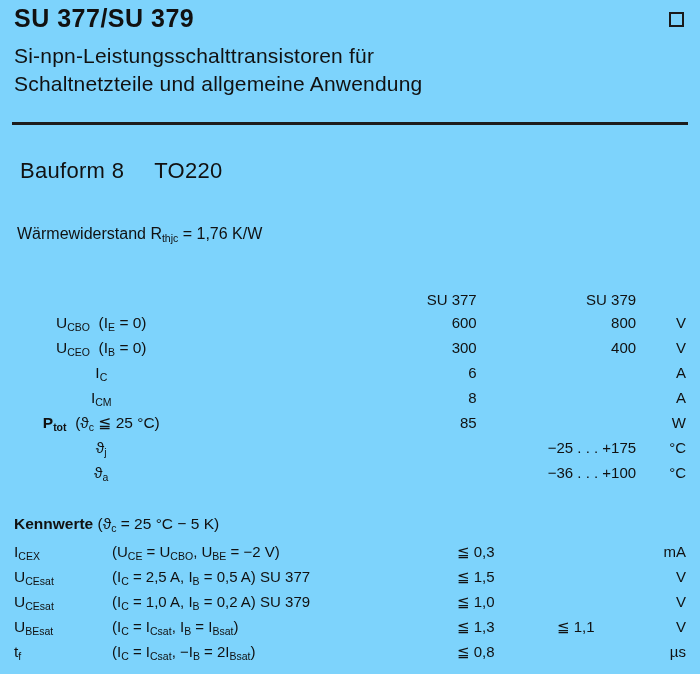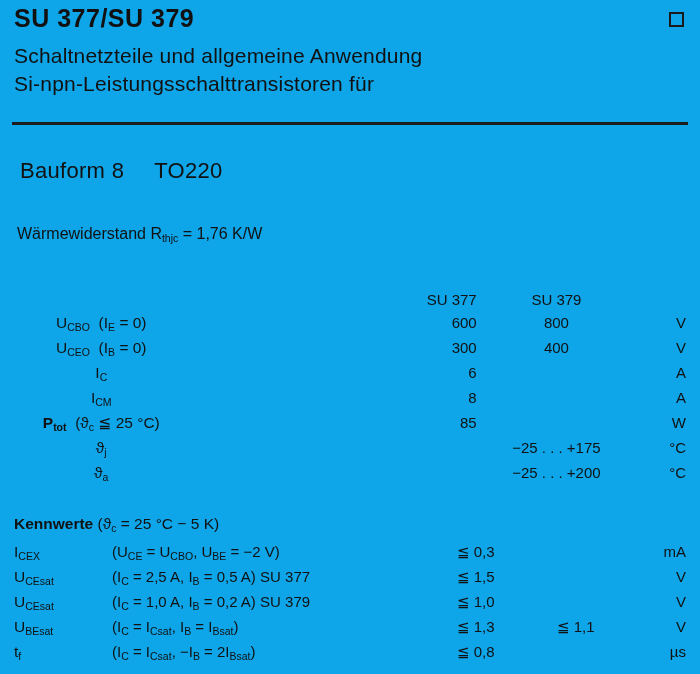--- a/index.html
+++ b/index.html
@@ -15,21 +15,21 @@
     position: relative;
     overflow: hidden;
   }
   .page {
     position: relative;
     width: 700px;
     height: 674px;
     padding: 0;
     box-sizing: border-box;
     
-    background: #0ea5e9;
+    background: #7dd3fc;
   }
   .title {
     position: absolute;
     left: 14px;
     top: 4px;
     font-size: 25px;
     font-weight: bold;
     letter-spacing: 0.5px;
   }
   .corner-square {
@@ -96,21 +96,21 @@
   table.spec td {
     padding: 0;
     vertical-align: baseline;
     white-space: nowrap;
     line-height: 23px;
   }
   
   #limits-table { left: 14px; top: 288px; width: 672px; }
   #limits-table td.c-sym   { width: 175px; text-align: center; }
   #limits-table td.c-v1    { width: 290px; text-align: right; padding-right: 0; }
-  #limits-table td.c-v2    { width: 160px; text-align: center; }
+  #limits-table td.c-v2    { width: 160px; text-align: right; }
   #limits-table td.c-unit  { width: 40px; text-align: right; padding-left: 10px; }
 
   
   #char-table { left: 14px; top: 540px; width: 672px; }
   #char-table td.c-sym  { width: 98px; }
   #char-table td.c-cond { width: 345px; }
   #char-table td.c-v1   { width: 100px; }
   #char-table td.c-v2   { width: 85px; }
   #char-table td.c-unit { width: 44px; text-align: right; }
 
@@ -127,22 +127,22 @@
 </head>
 <body>
 
 <div class="page">
 
   <div class="title">SU 377/SU 379</div>
 
   <div class="corner-square"></div>
 
   <div class="subtitle">
+    <div>Si-npn-Leistungsschalttransistoren für</div>
     <div>Schaltnetzteile und allgemeine Anwendung</div>
-    <div>Si-npn-Leistungsschalttransistoren für</div>
   </div>
 
   <div class="rule"></div>
 
   <div class="bauform">
     <span>Bauform 8</span><span class="gap"></span><span>TO220</span>
   </div>
 
   <div class="thermal">
     <span>Wärmewiderstand R</span><sub>thjc</sub>
@@ -190,21 +190,21 @@
         </tr>
         <tr>
           <td class="c-sym sym"><span>ϑ<sub>j</sub></span></td>
           <td class="c-v1"></td>
           <td class="c-v2">−25 . . . +175</td>
           <td class="c-unit">°C</td>
         </tr>
         <tr>
           <td class="c-sym sym"><span>ϑ<sub>a</sub></span></td>
           <td class="c-v1"></td>
-          <td class="c-v2">−25 . . . +200</td>
+          <td class="c-v2">−36 . . . +100</td>
           <td class="c-unit">°C</td>
         </tr>
       </tbody>
   </table>
 
   <div class="kenn-head">
     <b>Kennwerte</b>
     <span>(ϑ<sub>c</sub> = 25 °C − 5 K)</span>
   </div>
 

